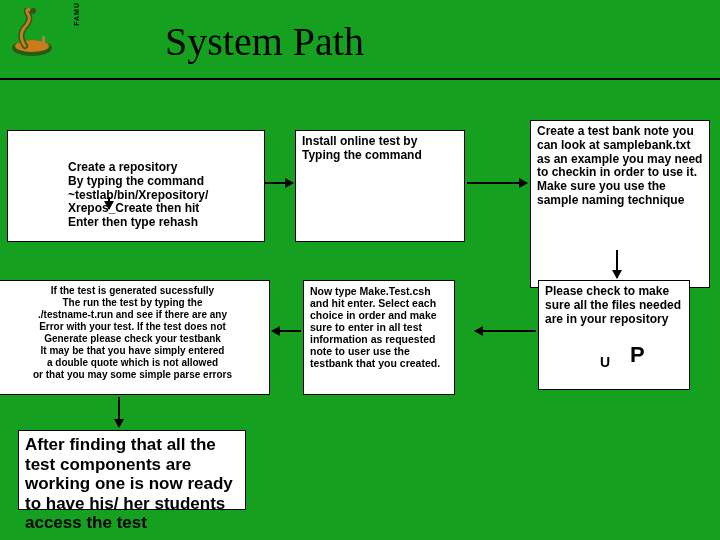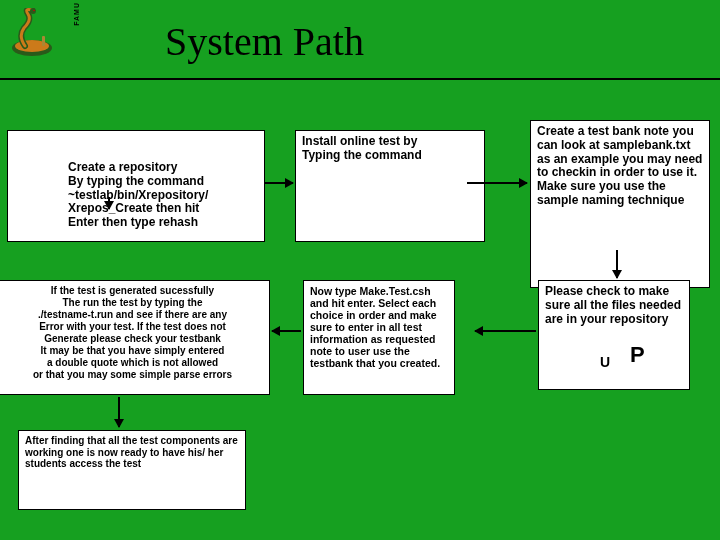--- a/index.html
+++ b/index.html
@@ -58,26 +58,26 @@
     position: absolute;
     background: #fff;
     border: 1px solid #000;
     font-size: 11px;
     line-height: 1.15;
     color: #000;
     padding: 4px 6px;
     font-weight: bold;
   }
   .box1 { left: 7px;   top: 130px; width: 258px; height: 112px; padding-left: 60px; padding-top: 30px; font-size: 12px;}
-  .box2 { left: 295px; top: 130px; width: 190px; height: 112px; font-size: 12px;}
+  .box2 { left: 295px; top: 130px; width: 170px; height: 112px; font-size: 12px;}
   .box3 { left: 530px; top: 120px; width: 180px; height: 168px; font-size: 12px;}
   .box4 { left: -5px;  top: 280px; width: 275px; height: 115px; font-size: 10px; padding-left:3px; padding-right:3px; line-height:1.2;}
   .box5 { left: 303px; top: 280px; width: 152px; height: 115px; font-size: 10.5px;}
   .box6 { left: 538px; top: 280px; width: 152px; height: 110px; font-size: 12px;}
-  .box7 { left: 18px;  top: 430px; width: 228px; height: 80px; font-size: 10px;}
+  .box7 { left: 18px;  top: 430px; width: 228px; height: 80px; font-size: 17px;}
 
   .arrow-right {
     position: absolute;
     height: 2px;
     background: #000;
   }
   .arrow-right::after {
     content: "";
     position: absolute;
     right: -1px;

